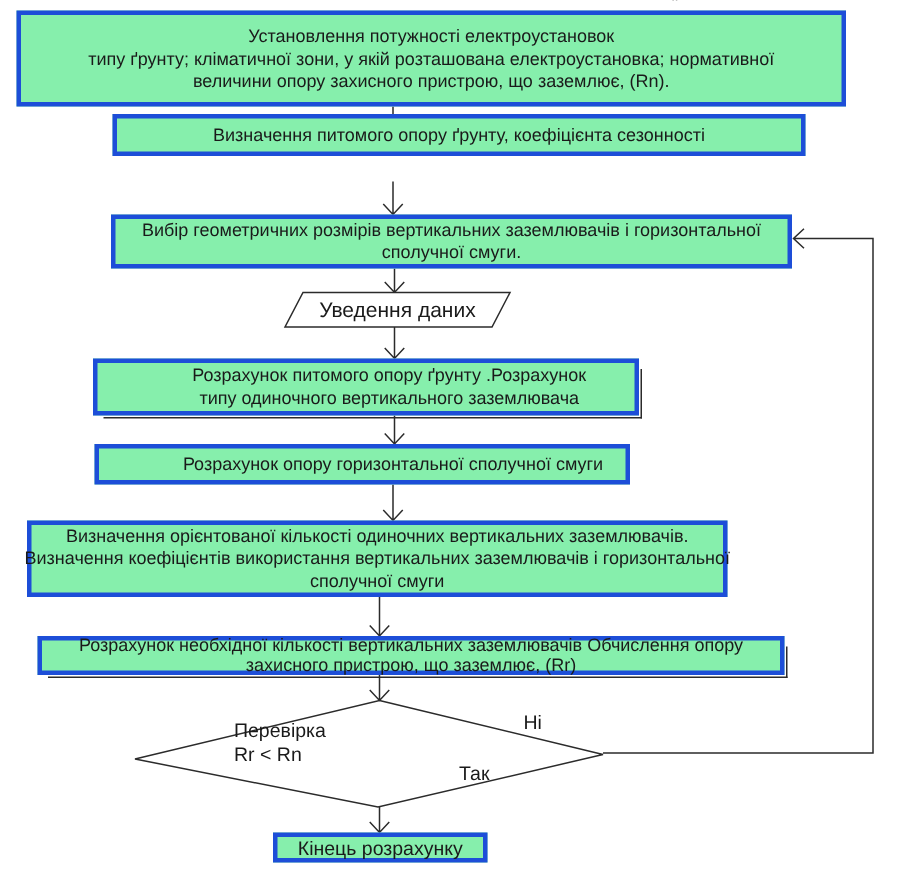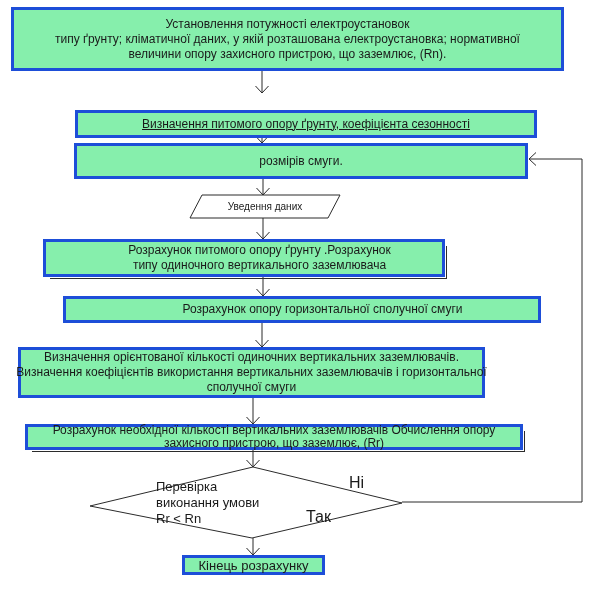--- a/index.html
+++ b/index.html
@@ -39,26 +39,26 @@
   .diamond-text{
     position:absolute;
     left:156px;top:479px;width:182px;
     font-size:13px;line-height:16px;
     z-index:3;
   }
   .para-text{
     position:absolute;
     left:195px;top:199px;width:140px;
     text-align:center;
-    font-size:10px;line-height:15px;
+    font-size:14px;line-height:15px;
     z-index:3;
   }
   .branch-label{
     position:absolute;
-    font-size:16px;
+    font-size:13px;
     z-index:3;
     white-space:nowrap;
   }
   .lbl-no{left:349px;top:474px;}
   .lbl-yes{left:306px;top:508px;}
   .artifact{
     position:absolute;
     left:448px;top:-4px;
     font-size:12px;
     z-index:3;
@@ -87,59 +87,59 @@
 
     <path class="stroke" d="M402 502 H582 V159 H529 M536 152.5 L529 159 L536 165.5"></path>
 
     <polygon class="shape" points="202,195 340,195 328,218 190,218"></polygon>
 
     <polygon class="shape" points="253,467 402,503 252,538 90,506"></polygon>
   </svg>
 
   <div class="node" style="left:11px;top:7px;width:553px;height:64px;">
     <div class="ln">Установлення потужності електроустановок</div>
-    <div class="ln">типу ґрунту; кліматичної даних, у якій розташована електроустановка; нормативної</div>
+    <div class="ln">типу ґрунту; кліматичної зони, у якій розташована електроустановка; нормативної</div>
     <div class="ln">величини опору захисного пристрою, що заземлює, (Rn).</div>
   </div>
 
-  <div class="node" style="left:75px;top:110px;width:462px;height:28px;text-decoration:underline;">
+  <div class="node" style="left:75px;top:76px;width:462px;height:28px;">
     <div class="ln">Визначення питомого опору ґрунту, коефіцієнта сезонності</div>
   </div>
 
   <div class="node" style="left:74px;top:143px;width:454px;height:36px;">
-    <div class="ln">розмірів смуги.</div>
+    <div class="ln">Вибір геометричних розмірів вертикальних заземлювачів і горизонтальної</div>
+    <div class="ln">сполучної смуги.</div>
   </div>
 
   <div class="para-text">
     <div class="ln">Уведення даних</div>
   </div>
 
-  <div class="node dshadow" style="left:43px;top:239px;width:402px;height:38px;padding-left:31px;">
+  <div class="node dshadow" style="left:62px;top:239px;width:364px;height:38px;padding-left:31px;">
     <div class="ln">Розрахунок питомого опору ґрунту .Розрахунок</div>
     <div class="ln">типу одиночного вертикального  заземлювача</div>
   </div>
 
-  <div class="node" style="left:63px;top:296px;width:478px;height:27px;padding-left:41px;">
+  <div class="node" style="left:63px;top:296px;width:357px;height:27px;padding-left:41px;">
     <div class="ln">Розрахунок опору горизонтальної сполучної смуги</div>
   </div>
 
   <div class="node" style="left:18px;top:347px;width:467px;height:51px;">
     <div class="ln">Визначення орієнтованої кількості одиночних вертикальних заземлювачів.</div>
     <div class="ln">Визначення коефіцієнтів використання вертикальних заземлювачів і горизонтальної</div>
     <div class="ln">сполучної смуги</div>
   </div>
 
   <div class="node dshadow b7" style="left:25px;top:424px;width:498px;height:26px;">
     <div class="ln">Розрахунок необхідної кількості вертикальних заземлювачів Обчислення опору</div>
     <div class="ln">захисного пристрою, що заземлює, (Rr)</div>
   </div>
 
   <div class="diamond-text">
     <div class="ln">Перевірка</div>
-    <div class="ln">виконання умови</div>
     <div class="ln">Rr &lt; Rn</div>
   </div>
 
   <div class="branch-label lbl-no">Ні</div>
   <div class="branch-label lbl-yes">Так</div>
 
   <div class="node endbox" style="left:182px;top:555px;width:143px;height:20px;justify-content:center;">
     <div class="ln">Кінець розрахунку</div>
   </div>
 

